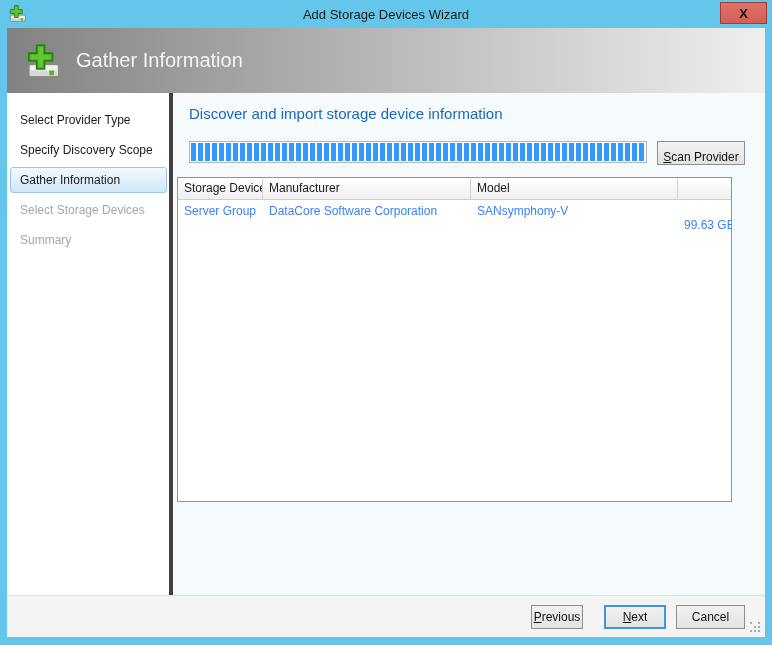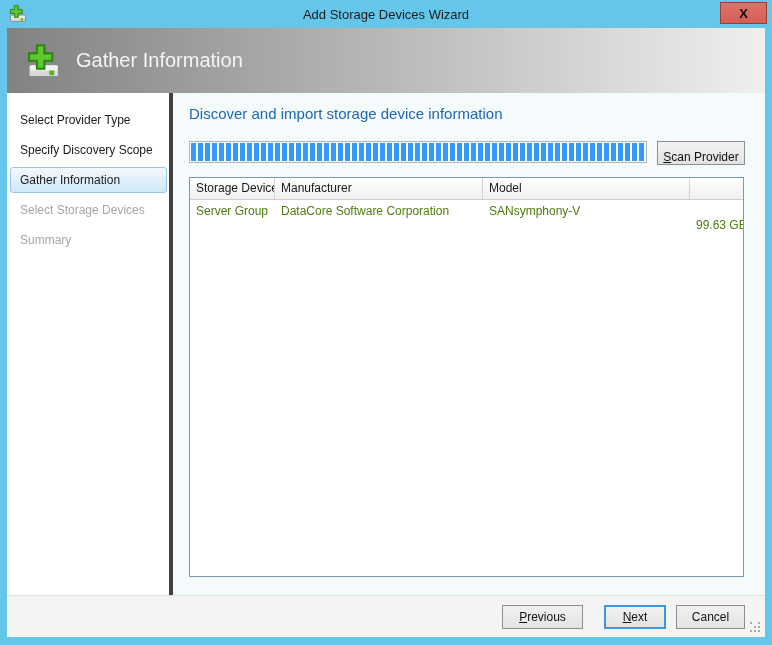--- a/index.html
+++ b/index.html
@@ -73,55 +73,55 @@
     background:linear-gradient(#f2f2f2,#e2e2e2);
     border:1px solid #8e8e8e;
     font-size:12px; color:#111; cursor:pointer;
     display:flex; align-items:flex-end; justify-content:center;
     font-family:"Liberation Sans", sans-serif;
   }
   .accel { text-decoration:underline; }
 
   
   .tbl {
-    position:absolute; left:16px; top:84px; width:555px; height:400px;
+    position:absolute; left:4px; top:84px; width:555px; height:325px;
     background:#ffffff; border:1px solid #7a99b6;
   }
   .tbl-header {
     display:flex; height:22px;
     background:linear-gradient(#ffffff,#efefef);
     border-bottom:1px solid #cfcfcf;
   }
   .tbl-header .cell {
     font-size:12px; color:#1a1a1a; line-height:21px; padding:0 6px;
     border-right:1px solid #d2d2d2; overflow:hidden; white-space:nowrap;
     cursor:pointer;
   }
   .tbl-row { display:flex; height:22px; align-items:center; cursor:pointer; }
   .tbl-row .cell {
-    font-size:12px; color:#4d7c0f; padding:0 6px;
+    font-size:12px; color:#3b82f6; padding:0 6px;
     overflow:hidden; white-space:nowrap;
   }
   .c0 { width:85px; } .c1 { width:208px; } .c2 { width:207px; }
   .c3 { flex:1; text-align:right; border-right:none !important;margin-top:28px; }
 
   
   .footer {
     position:absolute; top:595px; left:7px; width:758px; height:42px;
     background:#f4f4f4; border-top:1px solid #e0e0e0;
   }
   .dlg-btn {
     position:absolute; top:9px; height:24px;
     background:linear-gradient(#f1f1f1,#e3e3e3);
     border:1px solid #8e8e8e;
     font-size:12px; color:#111; cursor:pointer;
     display:flex; align-items:center; justify-content:center;
     font-family:"Liberation Sans", sans-serif;
   }
-  .btn-previous { right:182px; width:81px; }
+  .btn-previous { right:182px; width:52px; }
   .btn-next { right:99px; width:62px; border:2px solid #4195e1; }
   .btn-cancel { right:20px; width:69px; }
 
   .grip { position:absolute; right:4px; bottom:4px; width:11px; height:11px; }
   .grip::before {
     content:""; position:absolute; left:0; top:0; width:2px; height:2px;
     background:#a9a9a9;
     box-shadow: 8px 0 #a9a9a9, 4px 4px #a9a9a9, 8px 4px #a9a9a9,
                 0 8px #a9a9a9, 4px 8px #a9a9a9, 8px 8px #a9a9a9;
     transform:translate(0,0);

